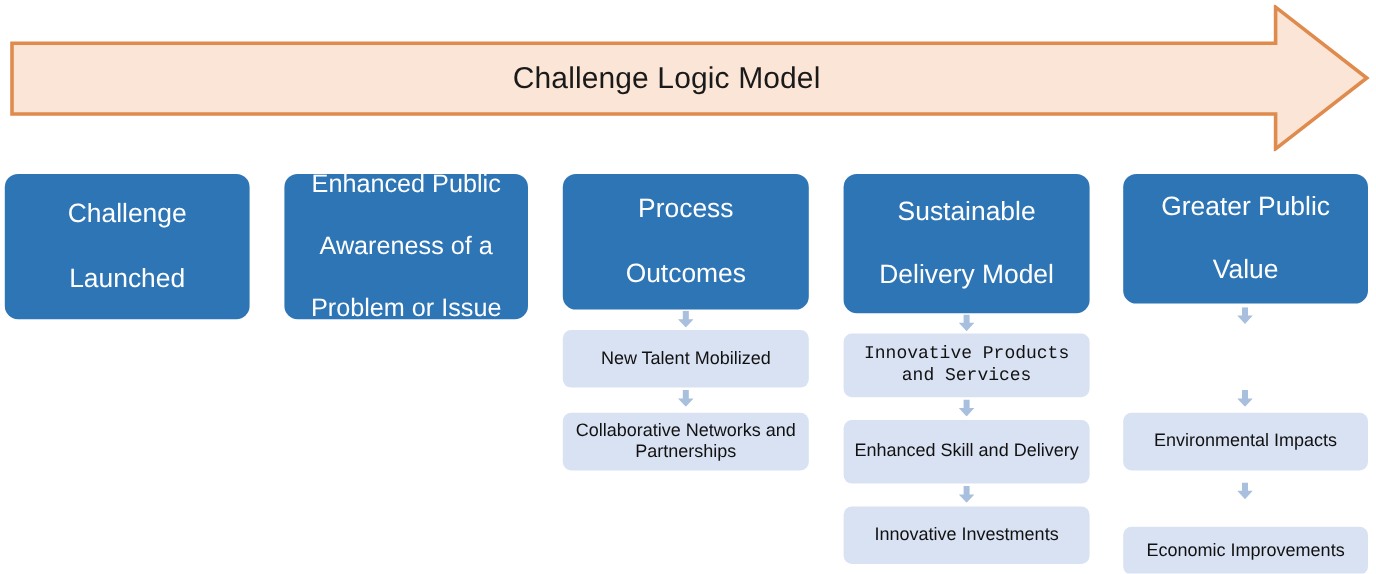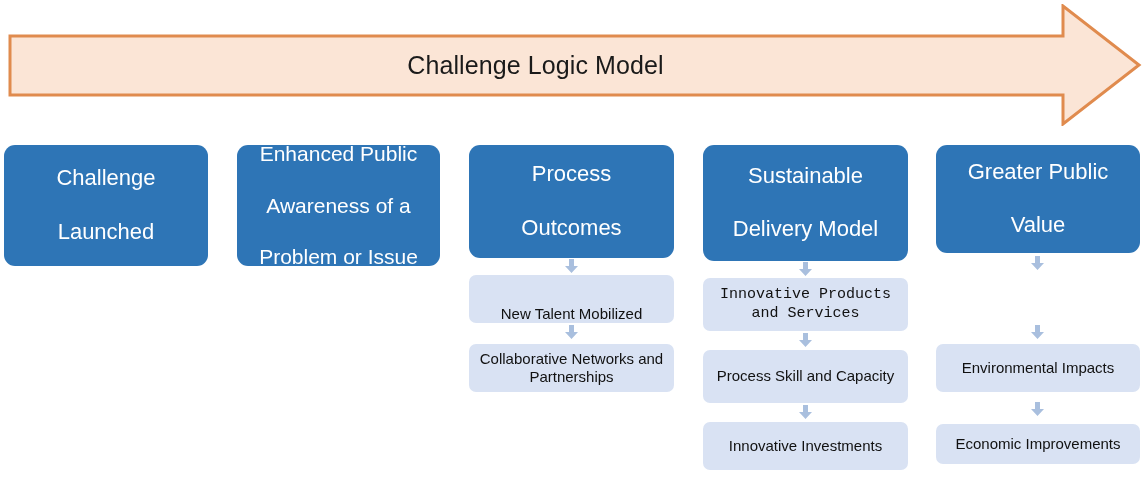--- a/index.html
+++ b/index.html
@@ -44,20 +44,21 @@
     top: 0;
     width: 1055px;
     height: 122px;
     display: flex;
     align-items: center;
     justify-content: center;
     font-size: 25px;
     color: #1a1a1a;
     letter-spacing: 0.1px;
     white-space: nowrap;
+    padding-left: 20px;
   }
 
   
   .node {
     position: absolute;
     box-sizing: border-box;
     display: flex;
     align-items: center;
     justify-content: center;
     text-align: center;
@@ -111,21 +112,21 @@
   <div class="node primary small" style="left:237px; top:145px; width:203px; height:121px;">
     <span><span>Enhanced Public</span><br><span>Awareness of a</span><br><span>Problem or Issue</span></span>
   </div>
 
   <div class="connector" style="left:565px; top:259px;">
     <svg viewBox="0 0 13 14">
         <polygon points="4,0 9,0 9,7 13,7 6.5,14 0,7 4,7" fill="#A9BFDE"></polygon>
       </svg>
   </div>
 
-  <div class="node sub" style="left:469px; top:275px; width:205px; height:48px;align-items:flex-end;">
+  <div class="node sub" style="left:469px; top:275px; width:205px; height:48px;">
     <span>New Talent Mobilized</span>
   </div>
 
   <div class="connector" style="left:565px; top:325px;">
     <svg viewBox="0 0 13 14">
         <polygon points="4,0 9,0 9,7 13,7 6.5,14 0,7 4,7" fill="#A9BFDE"></polygon>
       </svg>
   </div>
 
   <div class="node sub" style="left:469px; top:344px; width:205px; height:48px;">
@@ -146,21 +147,21 @@
     <span>Innovative Products and Services</span>
   </div>
 
   <div class="connector" style="left:799px; top:333px;">
     <svg viewBox="0 0 13 14">
         <polygon points="4,0 9,0 9,7 13,7 6.5,14 0,7 4,7" fill="#A9BFDE"></polygon>
       </svg>
   </div>
 
   <div class="node sub" style="left:703px; top:350px; width:205px; height:53px;">
-    <span>Process Skill and Capacity</span>
+    <span>Enhanced Skill and Delivery</span>
   </div>
 
   <div class="connector" style="left:799px; top:405px;">
     <svg viewBox="0 0 13 14">
         <polygon points="4,0 9,0 9,7 13,7 6.5,14 0,7 4,7" fill="#A9BFDE"></polygon>
       </svg>
   </div>
 
   <div class="node sub" style="left:703px; top:422px; width:205px; height:48px;">
     <span>Innovative Investments</span>
@@ -186,17 +187,17 @@
   <div class="node sub" style="left:936px; top:344px; width:204px; height:48px;">
     <span>Environmental Impacts</span>
   </div>
 
   <div class="connector" style="left:1031px; top:402px;">
     <svg viewBox="0 0 13 14">
         <polygon points="4,0 9,0 9,7 13,7 6.5,14 0,7 4,7" fill="#A9BFDE"></polygon>
       </svg>
   </div>
 
-  <div class="node sub" style="left:936px; top:424px; width:204px; height:40px;">
+  <div class="node sub" style="left:936px; top:439px; width:204px; height:40px;">
     <span>Economic Improvements</span>
   </div>
 
 </div>
 
 </body></html>

